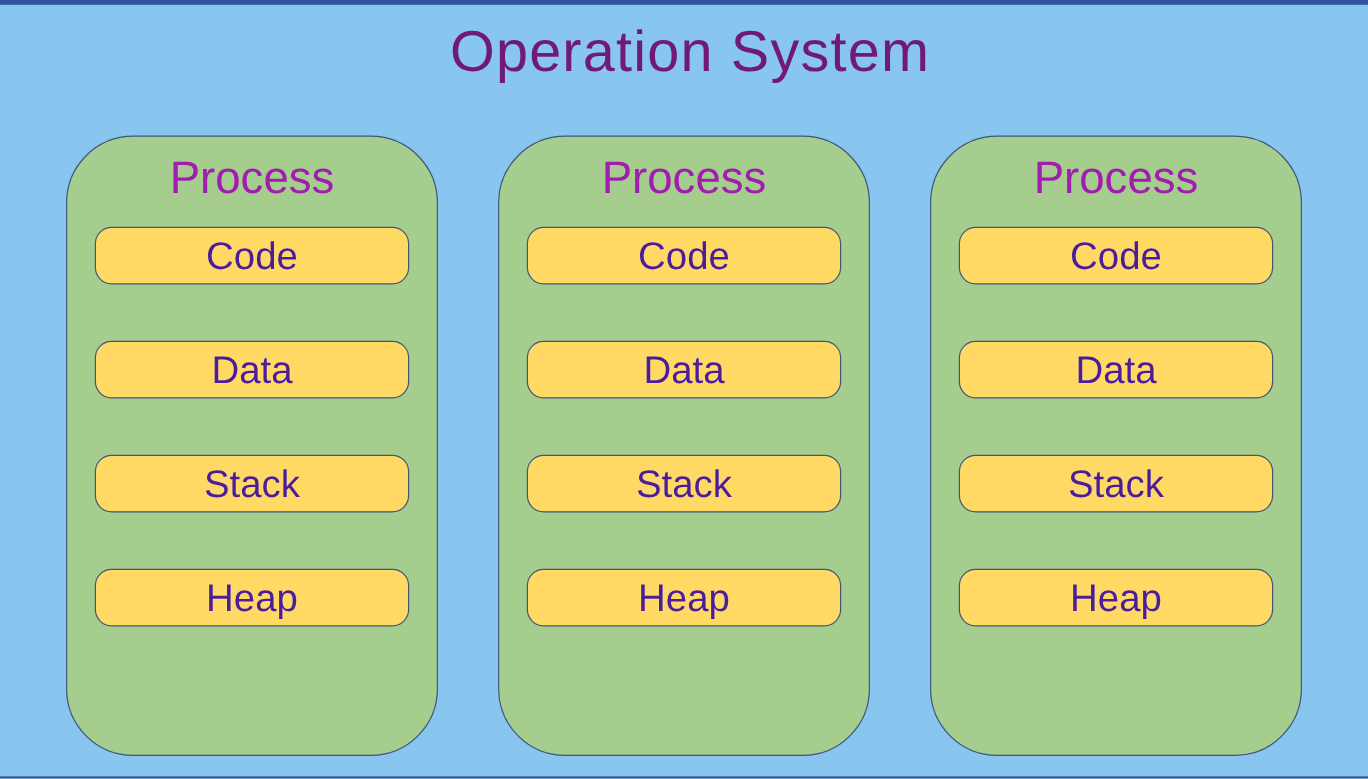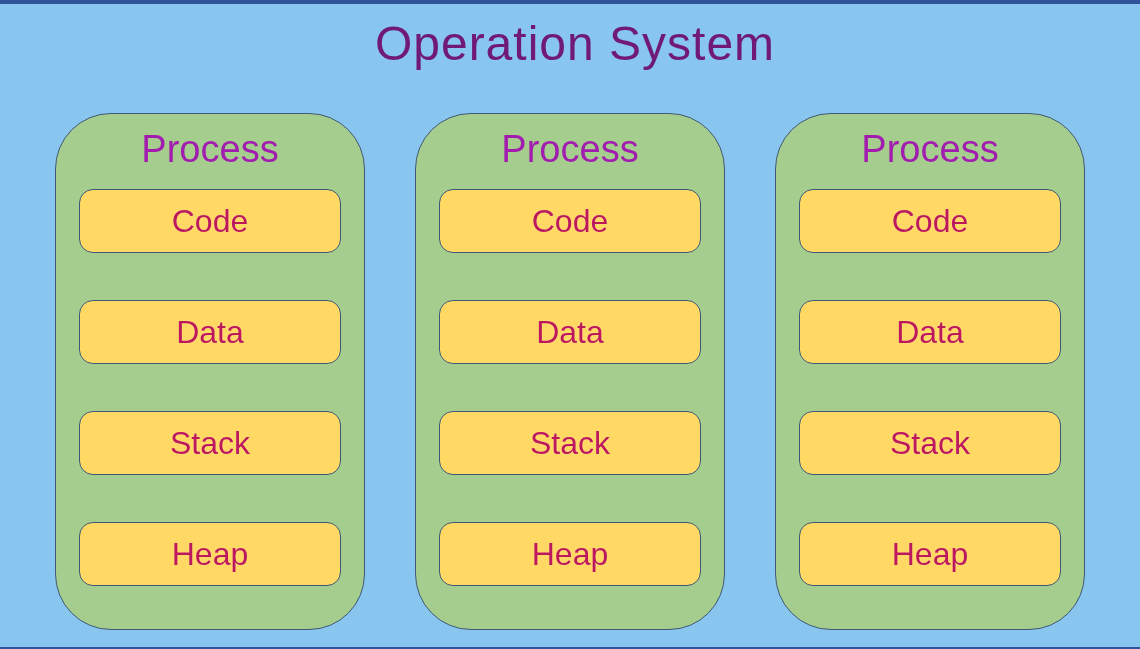--- a/index.html
+++ b/index.html
@@ -62,31 +62,31 @@
     font-weight: 300;
     color: #a21caf;
   }
   .segment-stack {
     display: flex;
     flex-direction: column;
     gap: 47px;
     padding: 0 23px;
   }
   .segment-box {
-    height: 64px;
+    height: 48px;
     box-sizing: border-box;
     background: #FFD964;
     border: 1.5px solid #3F5778;
     border-radius: 14px;
     display: flex;
     align-items: center;
     justify-content: center;
     font-size: 32px;
     font-weight: 300;
-    color: #be185d;
+    color: #4c1d95;
     text-shadow: 0 0 1px rgba(255,255,255,0.4);
   }
 </style>
 </head>
 <body>
 
 <div class="frame">
   <div class="edge-bar top"></div>
 
   <div class="diagram-title">Operation System</div>

